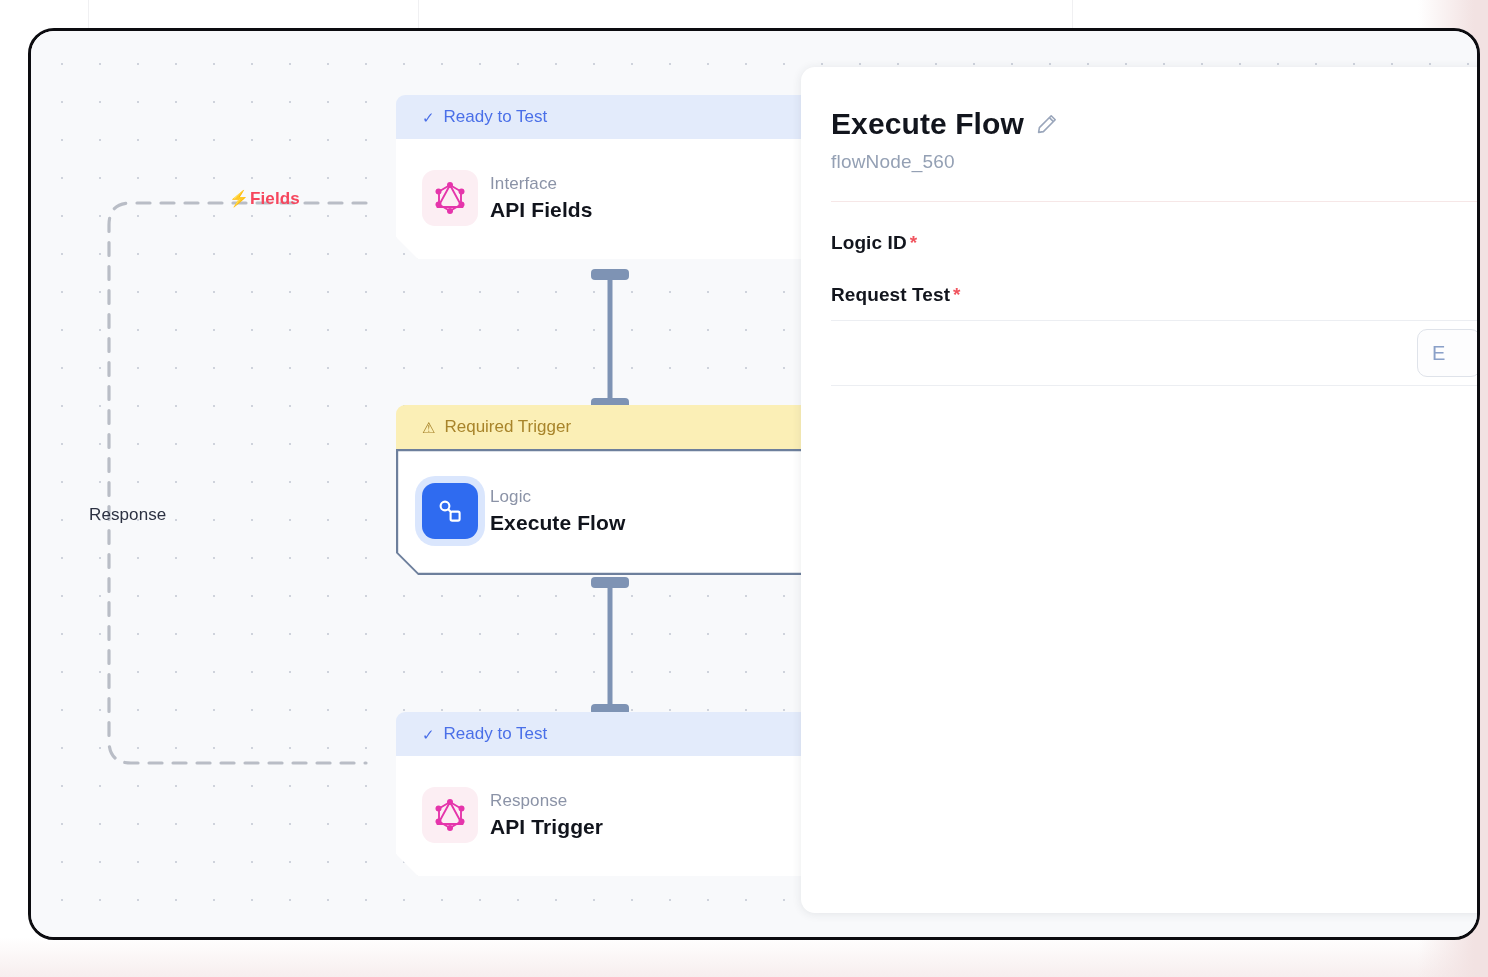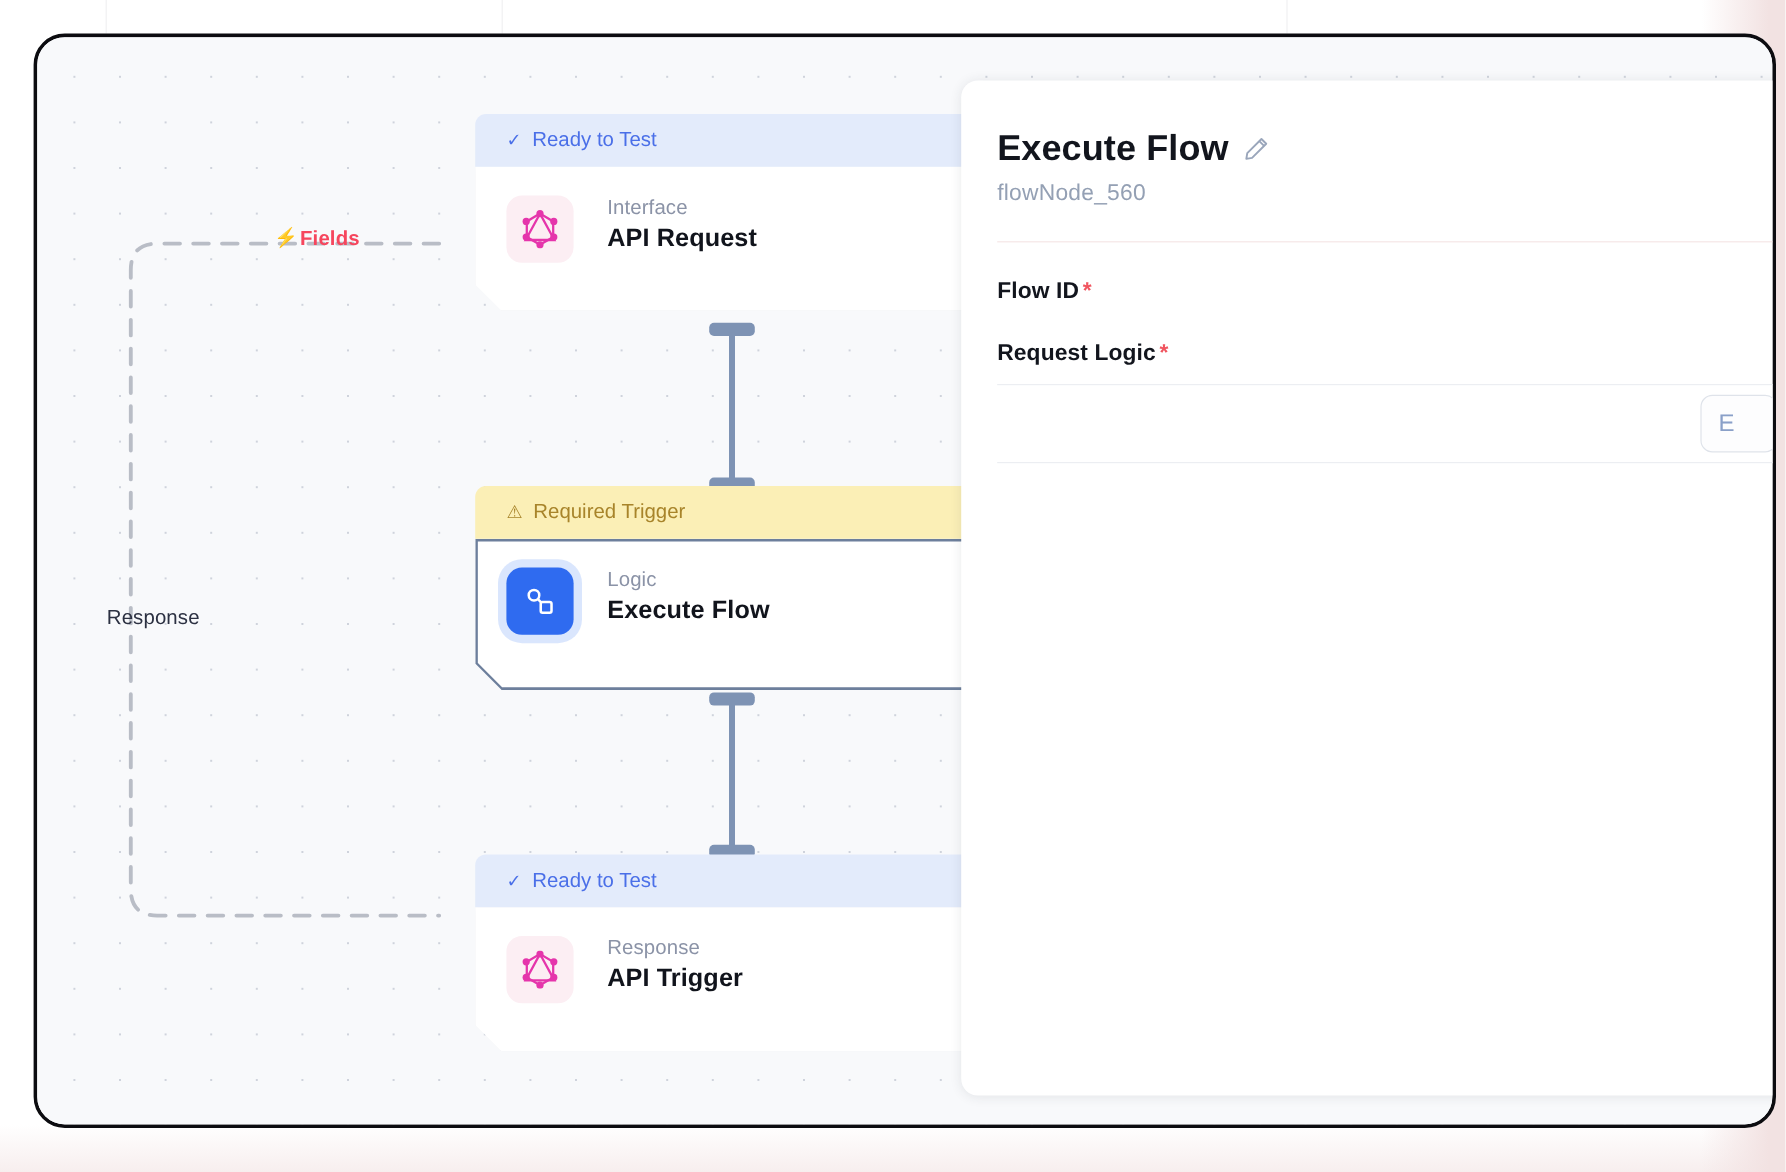--- a/index.html
+++ b/index.html
@@ -105,22 +105,22 @@
   }
   .node-status.ok   { background: #e3ebfb; color: #4a6fe8; }
   .node-status.warn { background: #fbefb6; color: #a8842a; }
 
   .status-glyph { font-size: 15px; line-height: 1; display: inline-block; }
 
   .node-body {
     background: #ffffff;
     padding: 24px 26px 26px 26px;
     display: flex;
-    align-items: flex-start;
-    gap: 28px;
+    align-items: center;
+    gap: 12px;
     
     clip-path: polygon(0 0, calc(100% - 22px) 0, 100% 22px, 100% 100%,
                        22px 100%, 0 calc(100% - 22px));
     box-shadow: 0 2px 5px rgba(35,42,60,.08);
     min-height: 120px;
   }
   .node.n-execute .node-body {
     min-height: 126px;
     background:
       linear-gradient(#fff,#fff) padding-box;
@@ -312,21 +312,21 @@
               <circle cx="26.5" cy="9.5" r="3"></circle>
               <circle cx="26.5" cy="22.5" r="3"></circle>
               <circle cx="15" cy="29" r="3"></circle>
               <circle cx="3.5" cy="22.5" r="3"></circle>
               <circle cx="3.5" cy="9.5" r="3"></circle>
             </g>
           </svg>
         </div>
         <div class="node-text">
           <span class="node-kind">Interface</span>
-          <span class="node-title">API Request</span>
+          <span class="node-title">API Fields</span>
         </div>
       </div>
     </div>
 
     <div class="node n-execute">
       <div class="node-status warn">
         <span class="status-glyph">⚠</span>
         <span>Required Trigger</span>
       </div>
       <div class="node-body">
@@ -392,25 +392,25 @@
           </g>
         </svg>
       </span>
     </div>
 
     <div class="panel-subtitle">flowNode_560</div>
 
     <div class="panel-divider"></div>
 
     <div class="field-label">
-      <span>Flow ID</span><span class="req-star">*</span>
+      <span>Logic ID</span><span class="req-star">*</span>
     </div>
 
     <div class="field-label">
-      <span>Request Logic</span><span class="req-star">*</span>
+      <span>Request Test</span><span class="req-star">*</span>
     </div>
     <div class="input-row">
       <div class="edge-btn">E</div>
     </div>
 
   </div>
 
 </div>
 
 </body></html>

